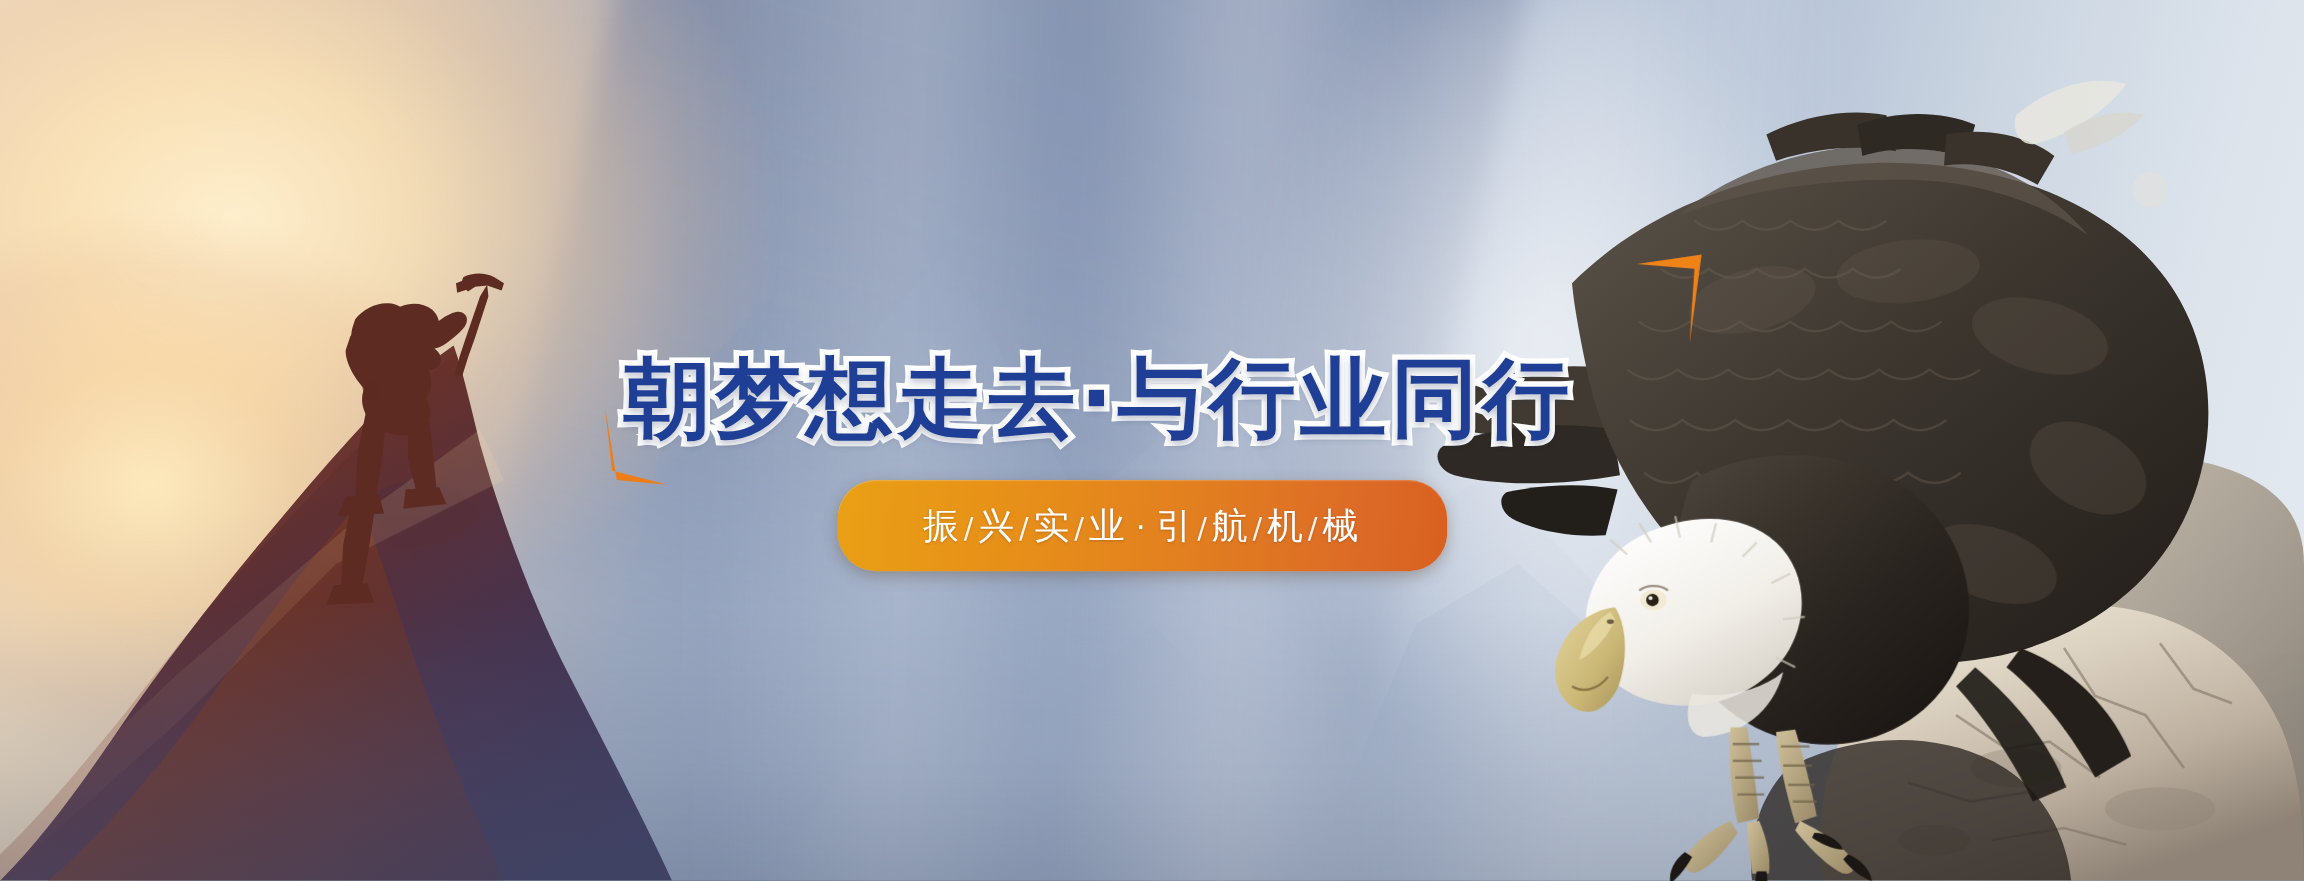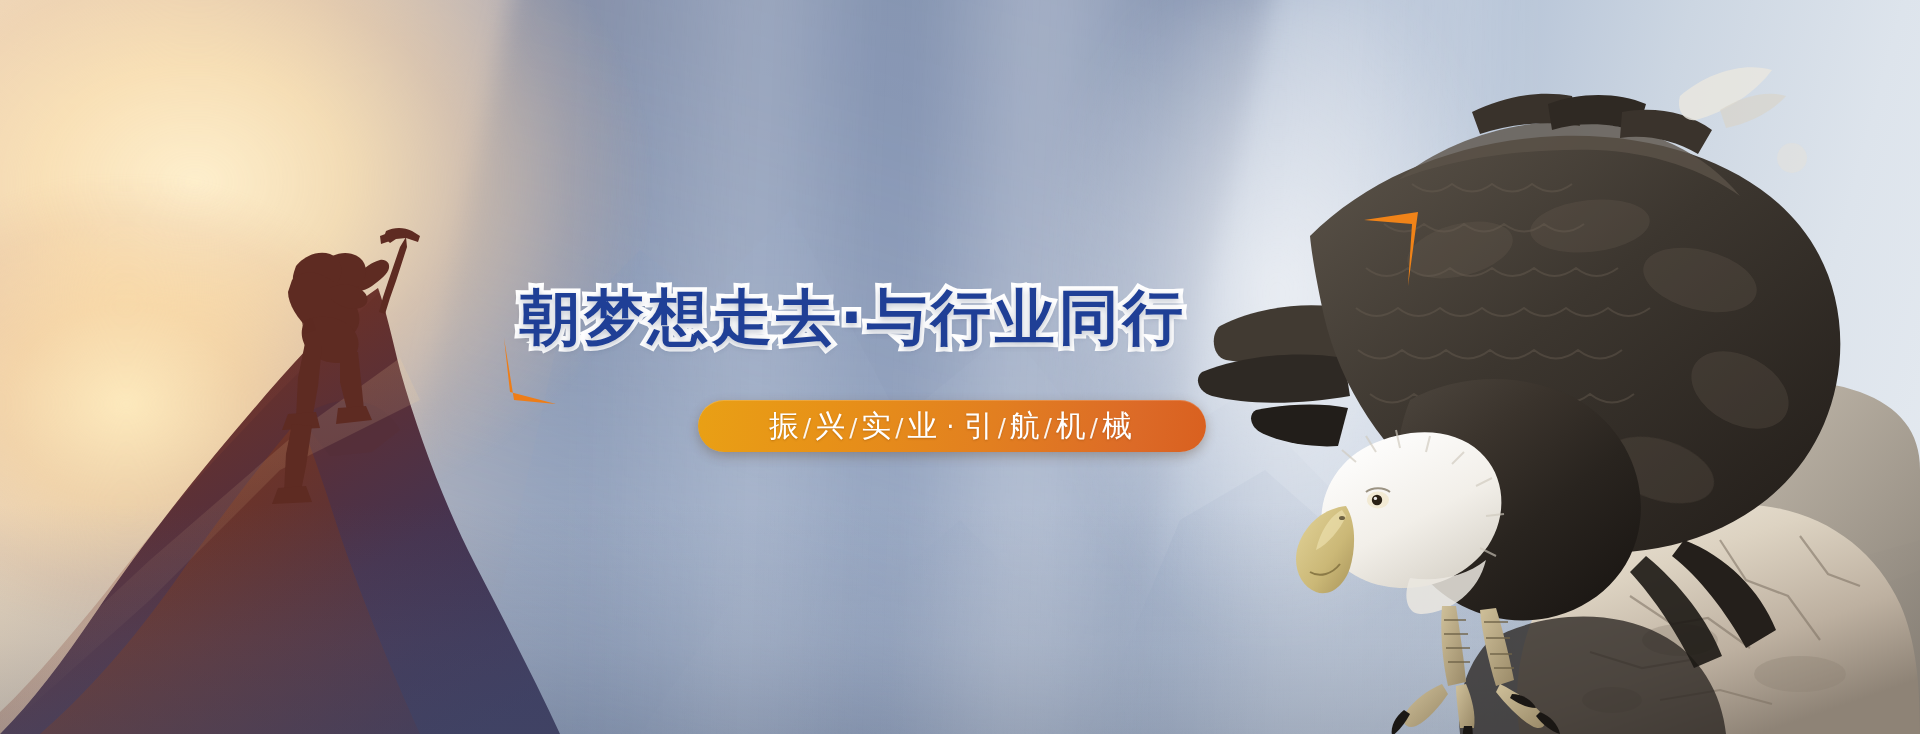--- a/index.html
+++ b/index.html
@@ -97,21 +97,21 @@
   .eagle-wrap{position:absolute;right:0;top:0;width:760px;height:734px;}
 
   
   .copy{
     position:absolute;
     left:498px;top:236px;width:940px;height:262px;
   }
 
   .title{
     position:absolute;left:22px;top:10px;
-    font-size:60px;
+    font-size:72px;
     line-height:1.06;
     letter-spacing:4px;
     font-weight:bold;
     color:#1f3f96;
     white-space:nowrap;
     -webkit-text-stroke:9px #ffffff;
     paint-order:stroke fill;
     text-shadow:0 3px 6px rgba(40,55,90,.30);
     font-family:"DejaVu Sans","Liberation Sans",sans-serif;
   }
@@ -124,21 +124,21 @@
   }
   .bracket-tr{
     left:866px;top:-26px;
     width:62px;height:78px;
   }
 
   
   .pill{
     position:absolute;
     left:200px;top:164px;
-    width:508px;height:52px;
+    width:508px;height:76px;
     border-radius:32px;
     background:linear-gradient(97deg,#e9a015 0%,#e79118 26%,#e27f20 58%,#dc6a27 86%,#d9601f 100%);
     box-shadow:0 4px 12px rgba(80,50,20,.30), inset 0 1px 0 rgba(255,255,255,.18);
     display:flex;align-items:center;justify-content:center;
   }
   .pill-text{
     color:#ffffff;
     font-size:30px;
     letter-spacing:3px;
     font-weight:500;

